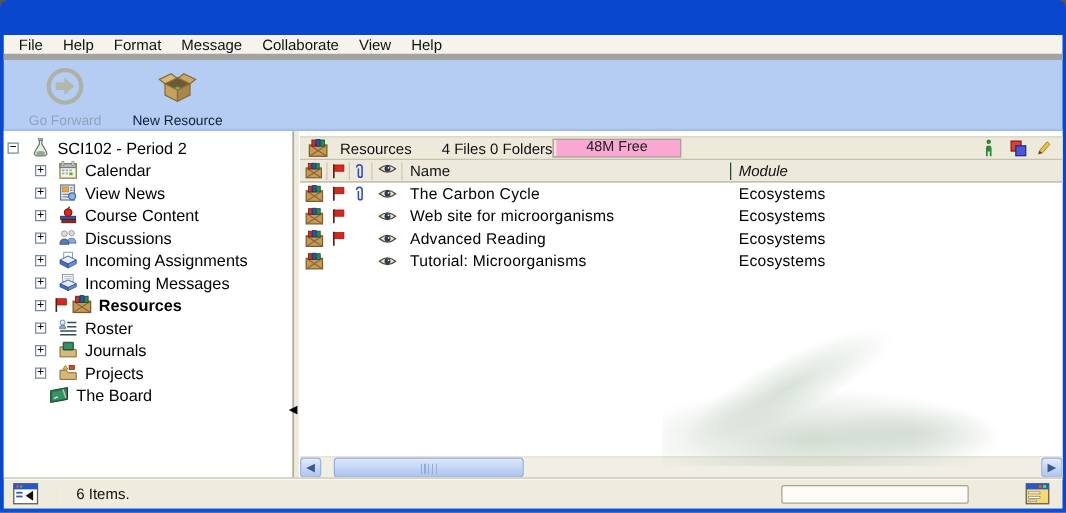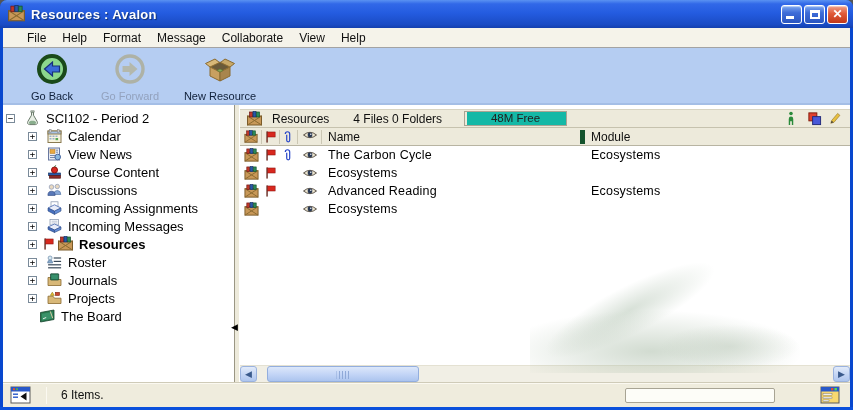--- a/index.html
+++ b/index.html
@@ -28,22 +28,22 @@
     background:linear-gradient(180deg,#7DA7F0 0%,#3E6CD8 40%,#2A55C0 100%);
     box-shadow:inset 0 1px 1px rgba(255,255,255,.5);
   }
   .tb-btn.close{ background:linear-gradient(180deg,#F0A088 0%,#E05A38 45%,#C23818 100%); }
   .glyph-min{ position:absolute; left:4px; bottom:4px; width:8px; height:3px; background:#fff; }
   .glyph-max{ position:absolute; left:5px; top:4px; width:10px; height:9px; border:2px solid #fff; border-top-width:3px; }
   .glyph-close{ position:absolute; left:0; top:1px; width:100%; text-align:center; color:#fff; font-size:12px; font-weight:bold; }
   
   .menubar{
     position:absolute; left:3px; top:28px; width:847px; height:20px;
-    background:#F5F3EA; display:flex; align-items:center; padding-left:16px;
-    border-bottom:1px solid #a3a3a3;
+    background:#F5F3EA; display:flex; align-items:center; padding-left:4px;
+    border-bottom:5px solid #a3a3a3;
   }
   .menu-item{ padding:2px 8px; font-size:12px; color:#101010; cursor:default; }
   
   .toolbar{
     position:absolute; left:3px; top:48px; width:847px; height:57px;
     background:#B5CDF2; border-bottom:2px solid #A4BEE6;
     display:flex; align-items:flex-start; padding:5px 0 0 10px;
   }
   .tool-btn{ width:78px; text-align:center; cursor:default; }
   .tool-btn .ticon{ display:inline-block; width:32px; height:32px; }
@@ -82,34 +82,34 @@
   .fp-top{ height:4px; }
   .fp-summary{
     height:19px; background:#EDEADB; border-top:1px solid #D8D4C2; border-bottom:1px solid #C6C2AE;
     display:flex; align-items:center; font-size:12px; color:#101010; white-space:nowrap;
   }
   .fp-summary .crate18{ width:17px; height:16px; margin-left:6px; }
   .fp-summary .s-title{ margin-left:9px; }
   .fp-summary .s-counts{ margin-left:24px; }
   .fp-summary .s-account{ margin-left:34px; }
   .free-box{
-    margin-left:22px; width:103px; height:15px; background:#14b8a6;
+    width:103px; height:15px; background:#f9a8d4;
     border:1px solid #A8A494; text-align:center; font-size:11.5px; line-height:13px; color:#202020;
     box-shadow:inset 2px 0 0 #EEEADA;
   }
   .fp-summary .right-icons{ margin-left:auto; display:flex; align-items:center; gap:7px; padding-right:8px; }
   .fp-summary .ric{ width:14px; height:15px; }
   .fp-colheader{
     height:18px; background:#EDEADB; border-bottom:1px solid #B8B4A2;
     display:flex; align-items:center; font-size:12px; color:#101010;
   }
   .hc{ height:14px; display:flex; align-items:center; justify-content:center; border-right:1px solid #CBC7B4; flex:none; }
   .hc-crate{ width:22px; } .hc-flag{ width:18px; } .hc-clip{ width:18px; } .hc-eye{ width:24px; }
-  .hc-name{ width:263px; justify-content:flex-start; padding-left:6px; border-right:5px solid #14532d; }
-  .hc-module{ flex:1; justify-content:flex-start; padding-left:6px; border-right:none; }
+  .hc-name{ width:263px; justify-content:flex-start; padding-left:6px; border-right:1px solid #14532d; }
+  .hc-module{ flex:1; justify-content:flex-start; padding-left:6px; border-right:none;font-style:italic; }
   .hicon{ width:14px; height:14px; }
   
   .fp-body{ flex:1; position:relative; }
   .frow{ height:18px; display:flex; align-items:center; font-size:12.5px; color:#000; letter-spacing:.2px; cursor:default; }
   .fc{ flex:none; display:flex; align-items:center; justify-content:center; }
   .fc-crate{ width:22px; } .fc-flag{ width:18px; } .fc-clip{ width:18px; } .fc-eye{ width:24px; }
   .fc-name{ width:263px; justify-content:flex-start; padding-left:6px;text-align:center; }
   .fc-module{ flex:1; justify-content:flex-start; padding-left:6px; }
   .fic{ width:15px; height:15px; }
   .fic-eye{ width:16px; height:12px; }
@@ -153,62 +153,32 @@
     border:1px solid #A8A494; border-radius:2px;
   }
   .statusbar .sb-right-icon{ width:20px; height:18px; margin-left:45px; margin-right:10px; }
   .win-bottom{ position:absolute; left:0; top:407px; width:853px; height:3px; background:#0A50DC; }
 </style>
 </head>
 <body>
 
 <div class="window">
 
-  <div class="titlebar">
-    <span class="app-icon">
-      <svg viewBox="0 0 16 16" width="19" height="18">
-          <rect x="1" y="5" width="14" height="9" fill="#C89858" stroke="#7A5A28"></rect>
-          <path d="M1 5 L15 14 M15 5 L1 14" stroke="#8A6A30" stroke-width="1"></path>
-          <rect x="3" y="1" width="3" height="5" fill="#C03828" stroke="#701818" stroke-width=".7"></rect>
-          <rect x="6.5" y="0.5" width="3" height="5.5" fill="#2858A8" stroke="#143064" stroke-width=".7"></rect>
-          <rect x="10" y="1" width="3" height="5" fill="#2A8A58" stroke="#14502C" stroke-width=".7"></rect>
-        </svg>
-    </span>
-    <span class="title-text">Resources : Avalon</span>
-    <span class="tb-btn">
-        <span class="glyph-min"></span>
-      </span>
-    <span class="tb-btn">
-        <span class="glyph-max"></span>
-      </span>
-    <span class="tb-btn close">
-        <span class="glyph-close">✕</span>
-      </span>
-  </div>
 
   <div class="menubar">
     <span class="menu-item">File</span>
     <span class="menu-item">Help</span>
     <span class="menu-item">Format</span>
     <span class="menu-item">Message</span>
     <span class="menu-item">Collaborate</span>
     <span class="menu-item">View</span>
     <span class="menu-item">Help</span>
   </div>
 
   <div class="toolbar">
-    <div class="tool-btn">
-      <span class="ticon">
-        <svg viewBox="0 0 32 32" width="32" height="32">
-            <circle cx="16" cy="16" r="13" fill="#8CD88C" stroke="#1A4A1A" stroke-width="4"></circle>
-            <path d="M8.5 16l8-7v4h7v6h-7v4z" fill="#3A6AD8" stroke="#16307A" stroke-width="1.2"></path>
-          </svg>
-      </span>
-      <span class="tlabel">Go Back</span>
-    </div>
     <div class="tool-btn disabled">
       <span class="ticon">
         <svg viewBox="0 0 32 32" width="32" height="32">
             <circle cx="16" cy="16" r="13" fill="none" stroke="#AEB2A6" stroke-width="3.4"></circle>
             <path d="M23.5 16l-8-7v4h-7v6h7v4z" fill="#B4B8AC"></path>
           </svg>
       </span>
       <span class="tlabel">Go Forward</span>
     </div>
     <div class="tool-btn newres">
@@ -544,20 +514,21 @@
                 </svg></span>
             </span>
           <span class="fc fc-clip"></span>
           <span class="fc fc-eye">
               <span class="fic-eye"><svg viewBox="0 0 16 12" width="16" height="12">
                   <path d="M1.5 6Q8 .6 14.5 6 8 11.4 1.5 6Z" fill="#EDE6D0" stroke="#4A4238" stroke-width=".9"></path>
                   <circle cx="8" cy="6" r="2.4" fill="#2A3A55"></circle>
                   <circle cx="8.8" cy="5.2" r=".7" fill="#fff"></circle>
                 </svg></span>
             </span>
+          <span class="fc fc-name">Web site for microorganisms</span>
           <span class="fc fc-module">Ecosystems</span>
         </div>
 
         <div class="frow">
           <span class="fc fc-crate">
               <span class="fic"><svg viewBox="0 0 16 16" width="15" height="15">
                   <rect x="1" y="5" width="14" height="9" fill="#C89858" stroke="#7A5A28"></rect>
                   <path d="M1 5 L15 14 M15 5 L1 14" stroke="#8A6A30"></path>
                   <rect x="3" y="1" width="3" height="5" fill="#C03828" stroke="#701818" stroke-width=".7"></rect>
                   <rect x="6.5" y="0.5" width="3" height="5.5" fill="#2858A8" stroke="#143064" stroke-width=".7"></rect>
@@ -594,20 +565,21 @@
             </span>
           <span class="fc fc-flag"></span>
           <span class="fc fc-clip"></span>
           <span class="fc fc-eye">
               <span class="fic-eye"><svg viewBox="0 0 16 12" width="16" height="12">
                   <path d="M1.5 6Q8 .6 14.5 6 8 11.4 1.5 6Z" fill="#EDE6D0" stroke="#4A4238" stroke-width=".9"></path>
                   <circle cx="8" cy="6" r="2.4" fill="#2A3A55"></circle>
                   <circle cx="8.8" cy="5.2" r=".7" fill="#fff"></circle>
                 </svg></span>
             </span>
+          <span class="fc fc-name">Tutorial: Microorganisms</span>
           <span class="fc fc-module">Ecosystems</span>
         </div>
 
         <div class="wm wm1"></div>
         <div class="wm wm2"></div>
         <div class="wm wm3"></div>
       </div>
 
       <div class="hscroll">
         <span class="sb-btn">◀</span>

